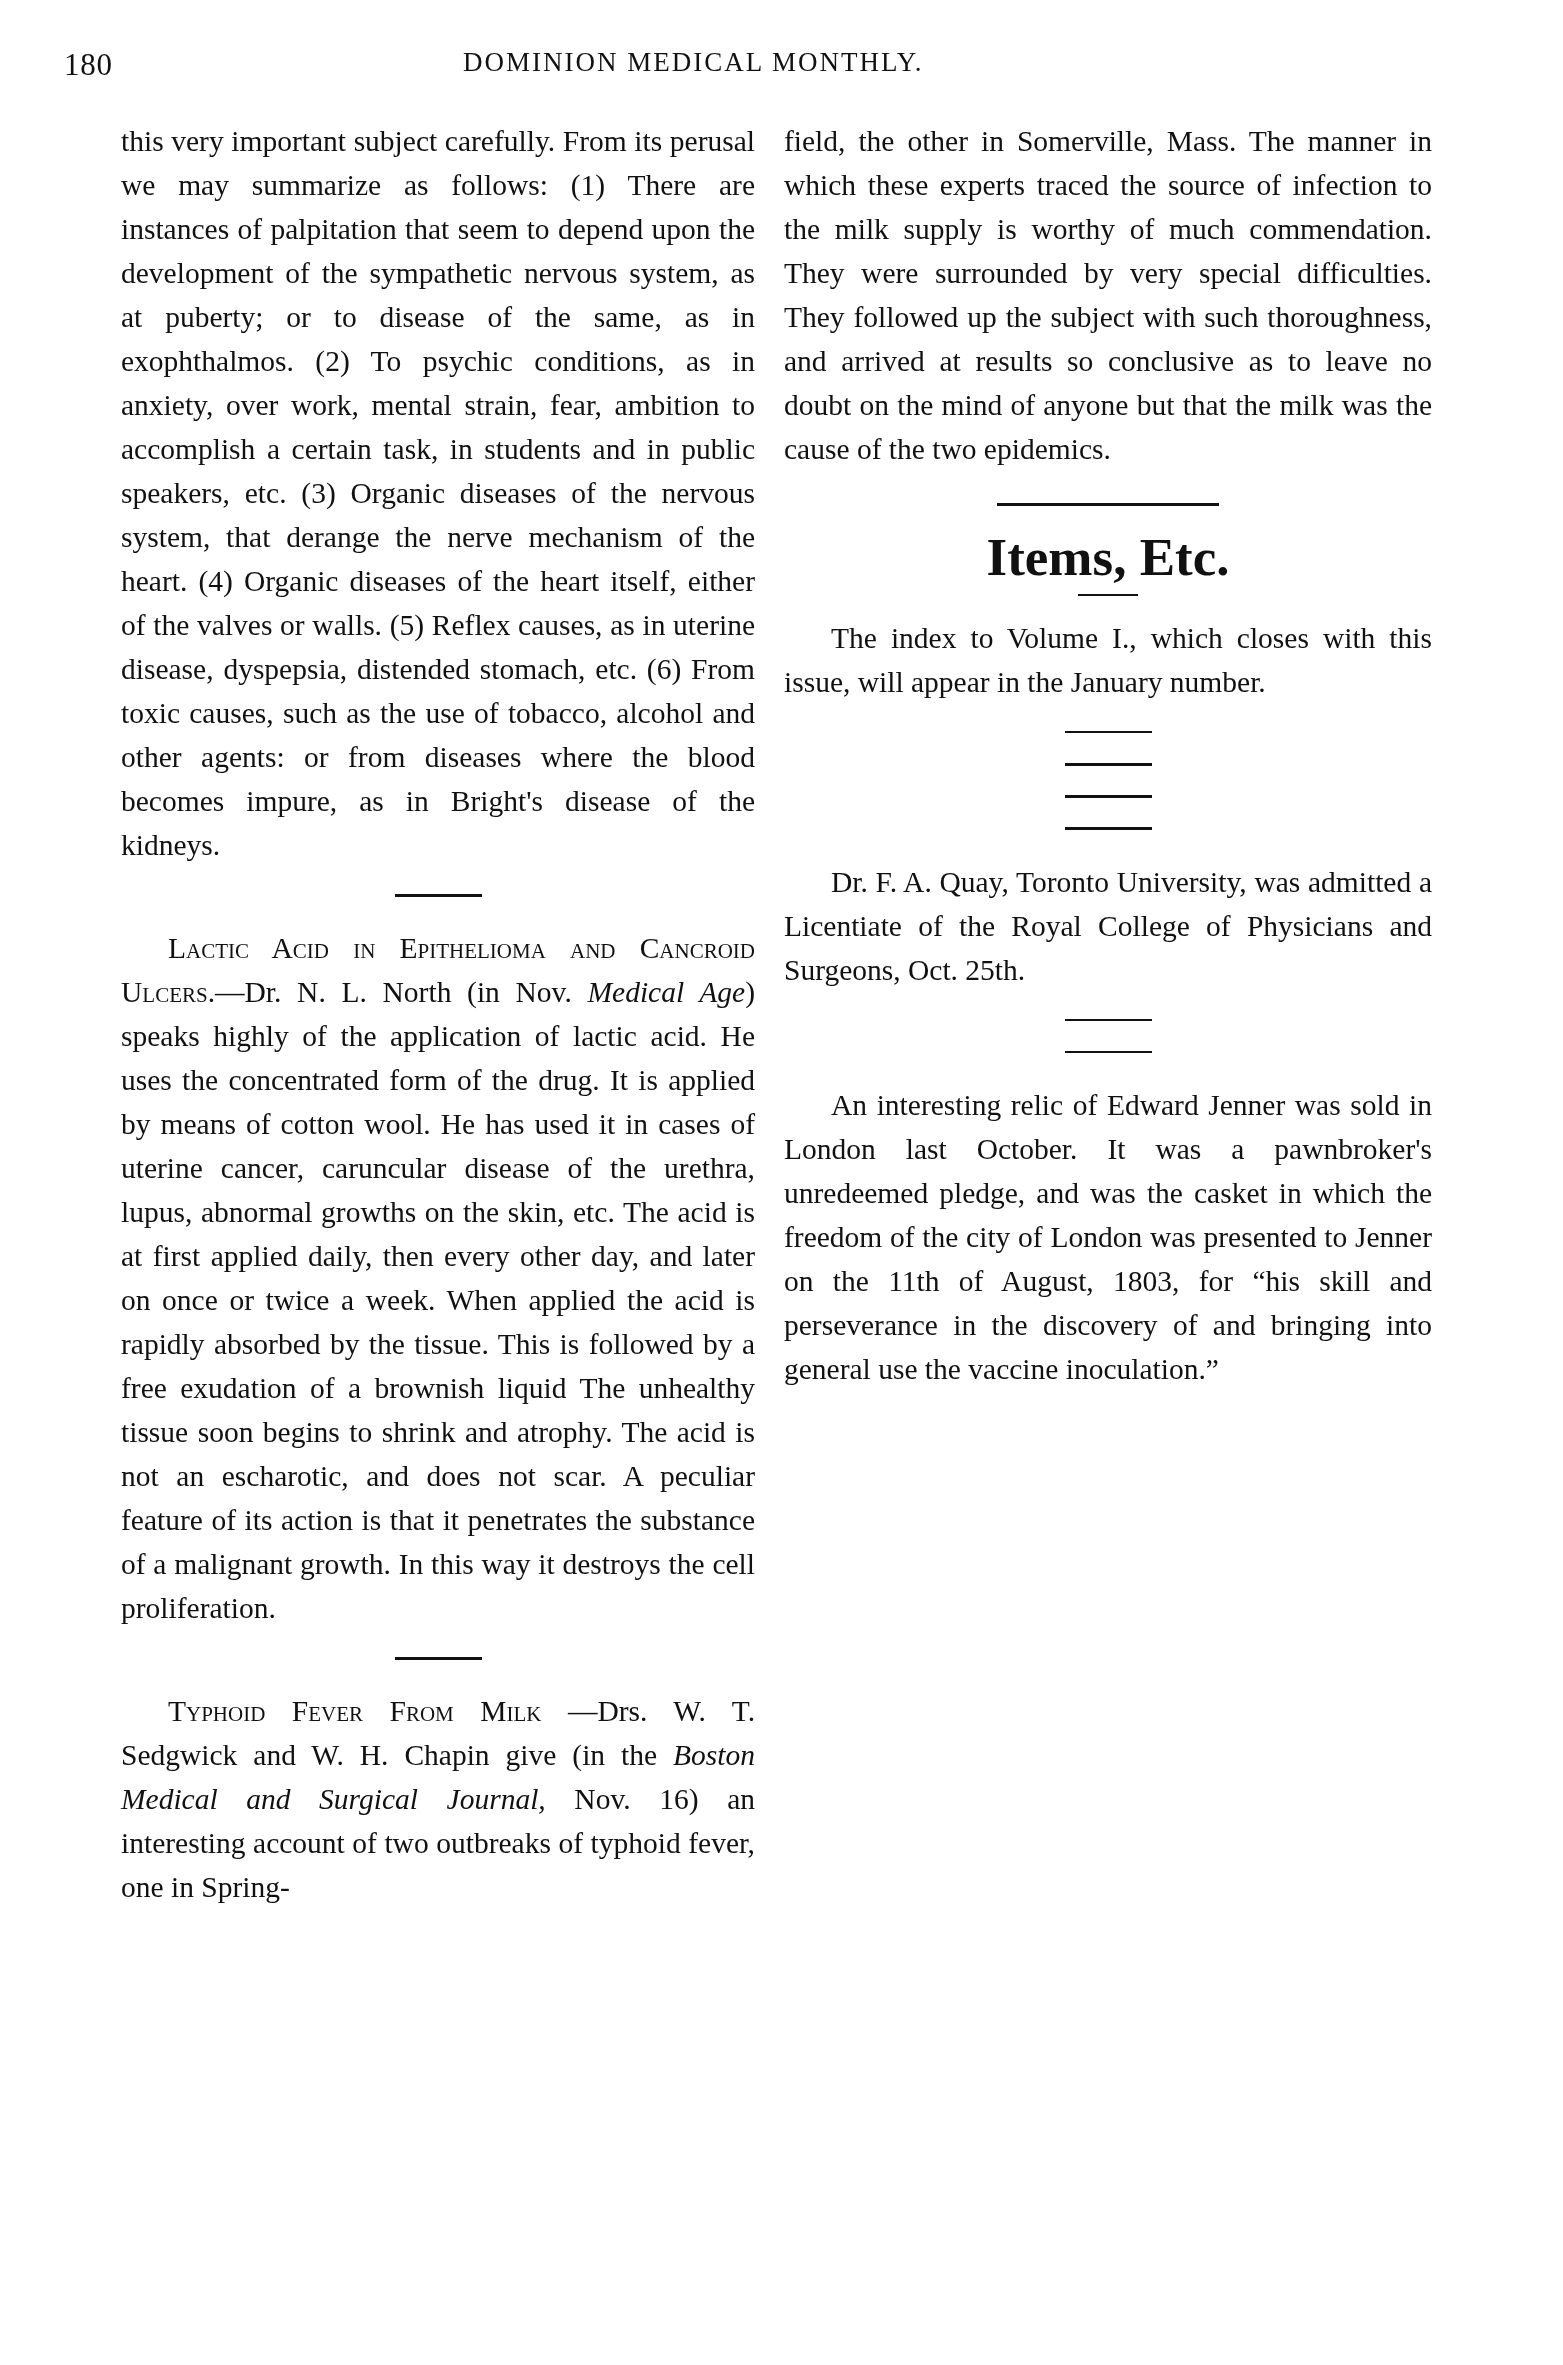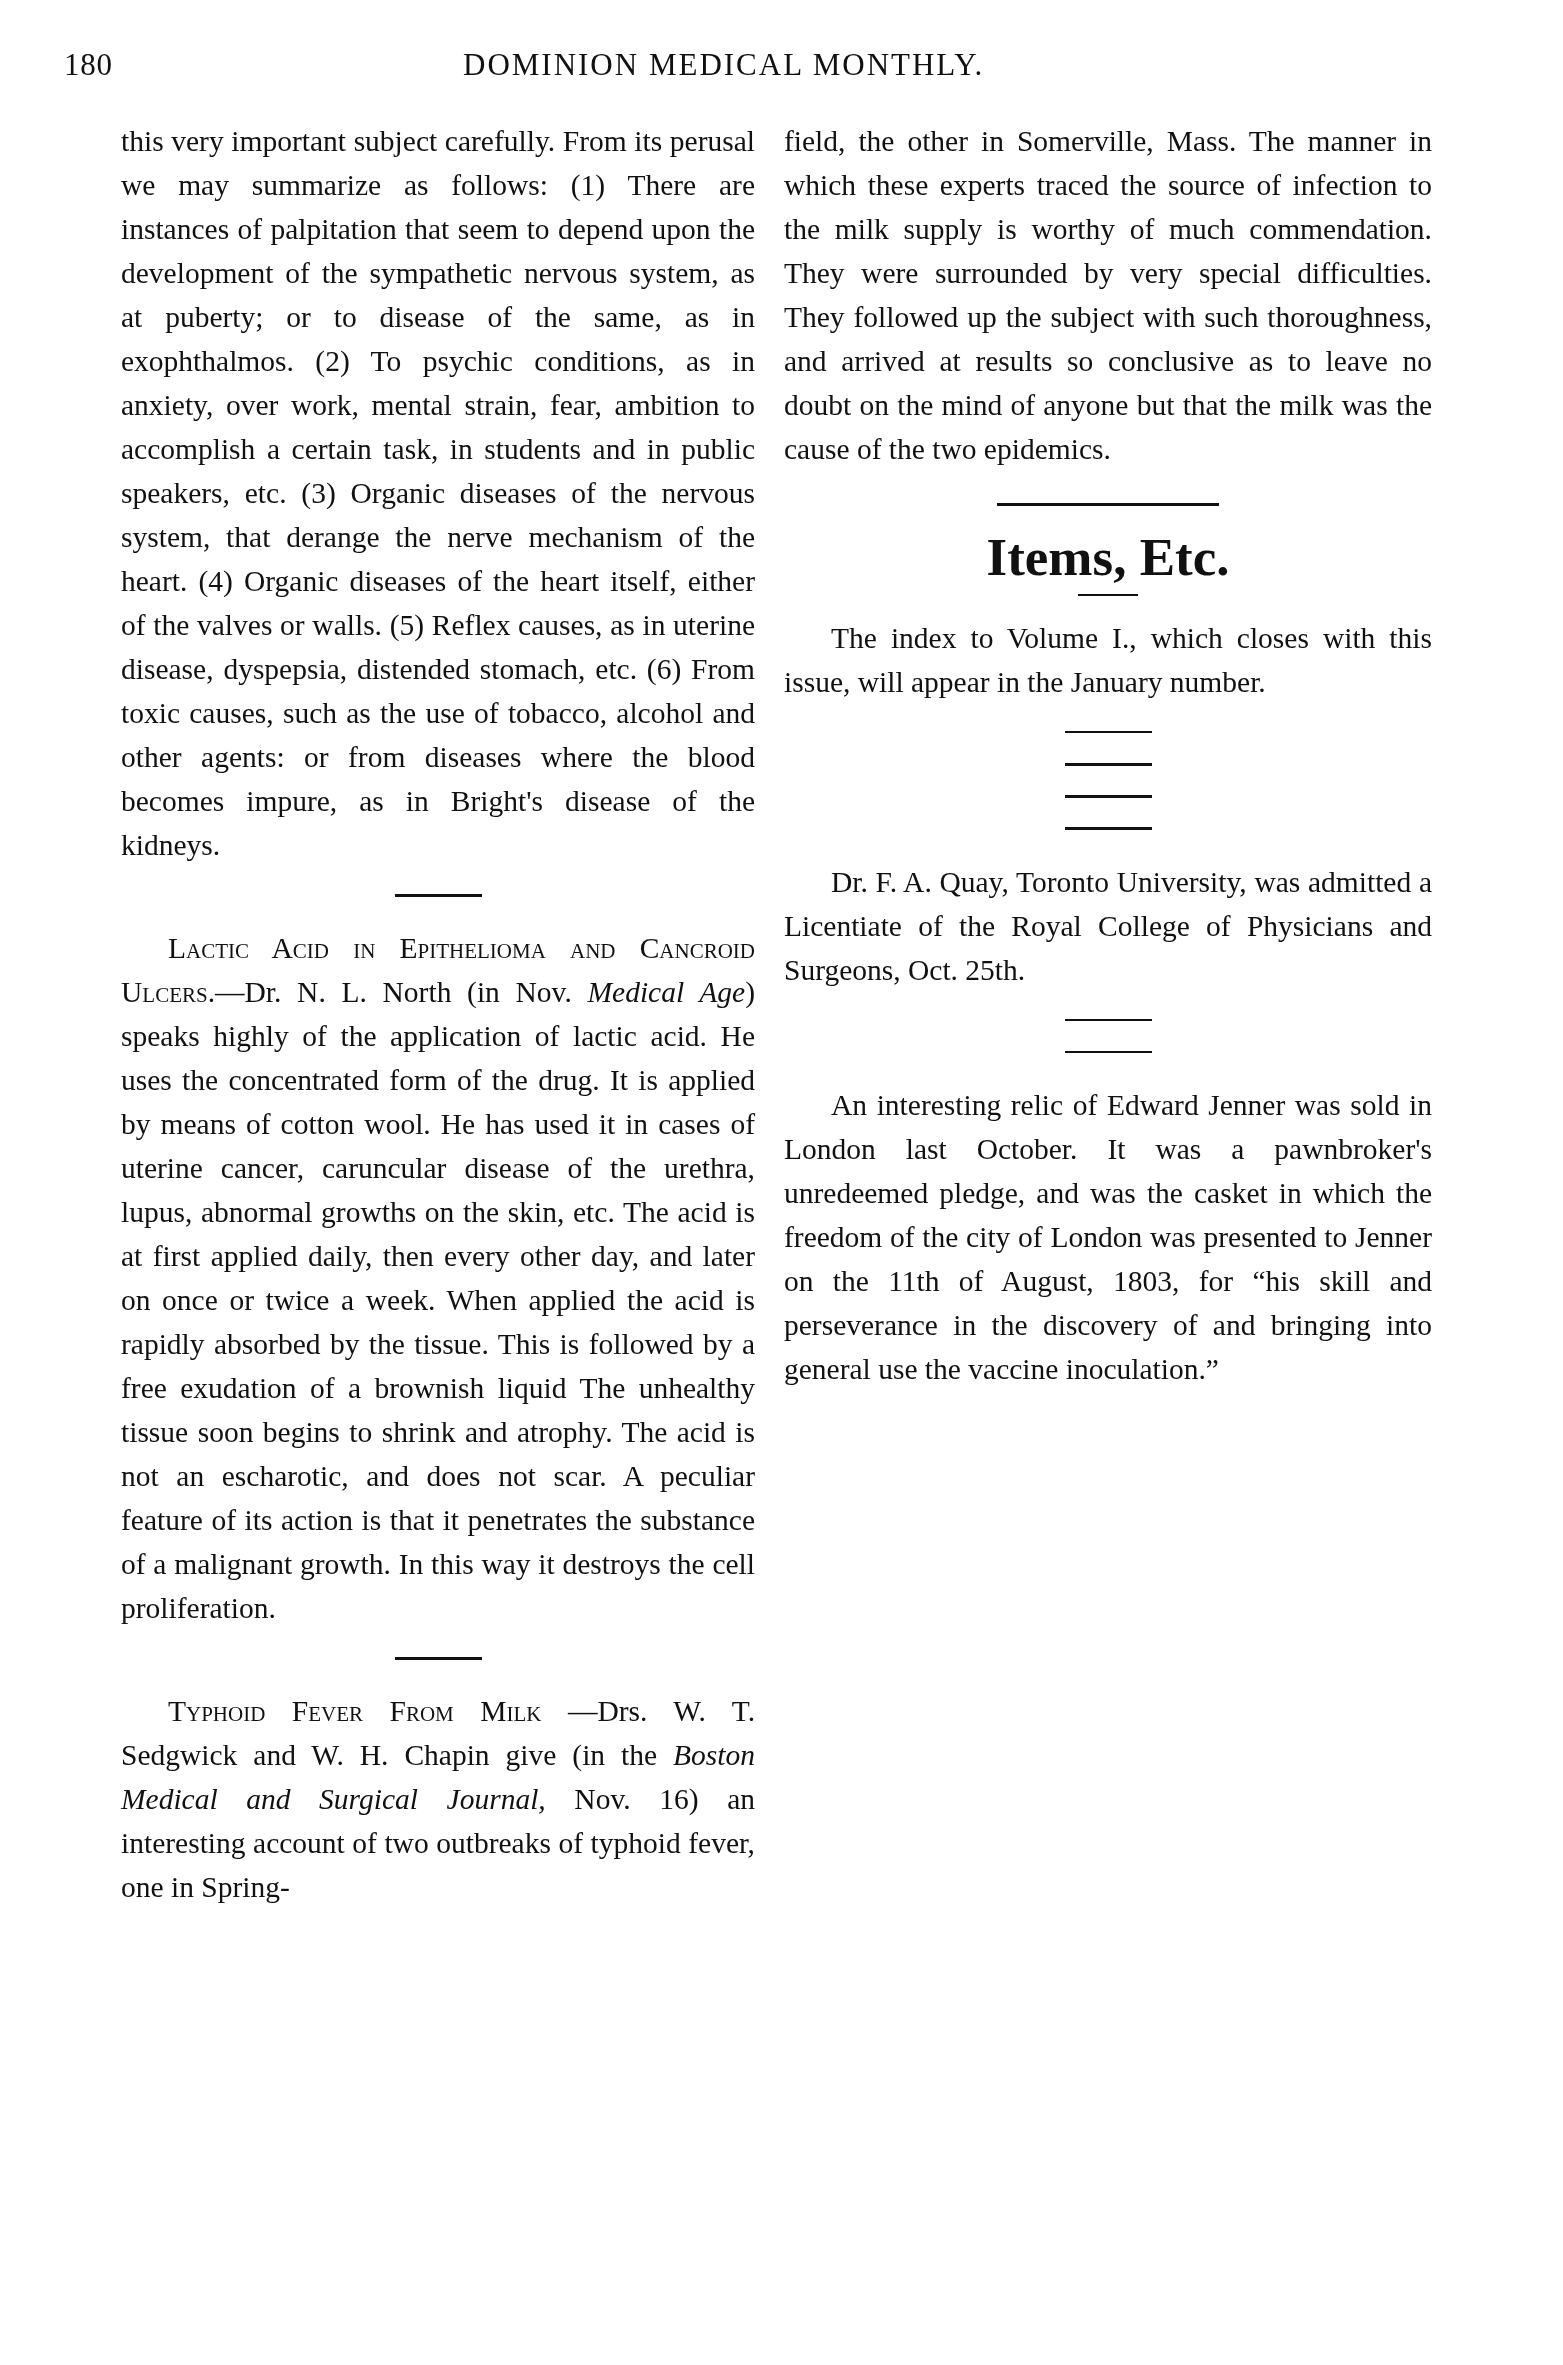--- a/index.html
+++ b/index.html
@@ -8,21 +8,21 @@
     font-family: "Liberation Serif", "DejaVu Serif", serif;
     color: #111111;
   }
   .running-head {
     position: absolute; top: 40px; left: 0; width: 1563px; height: 54px; padding-left: 16px;
   }
   .page-number {
     position: absolute; left: 64px; top: 6.7px; font-size: 31px; letter-spacing: 0.7px;
   }
   .journal-title {
-    position: absolute; left: 463px; top: 6.7px; font-size: 31px; letter-spacing: 2px;
+    position: absolute; left: 463px; top: 6.7px; font-size: 27px; letter-spacing: 2px;
   }
   .column {
     position: absolute; top: 119px;
     font-size: 29.5px; line-height: 44px;
     text-align: justify;
   }
   .col-left { left: 121px; width: 634px; }
   .col-right { left: 784px; width: 648px; }
   p { margin: 0; }
   .indent { text-indent: 47px; }

